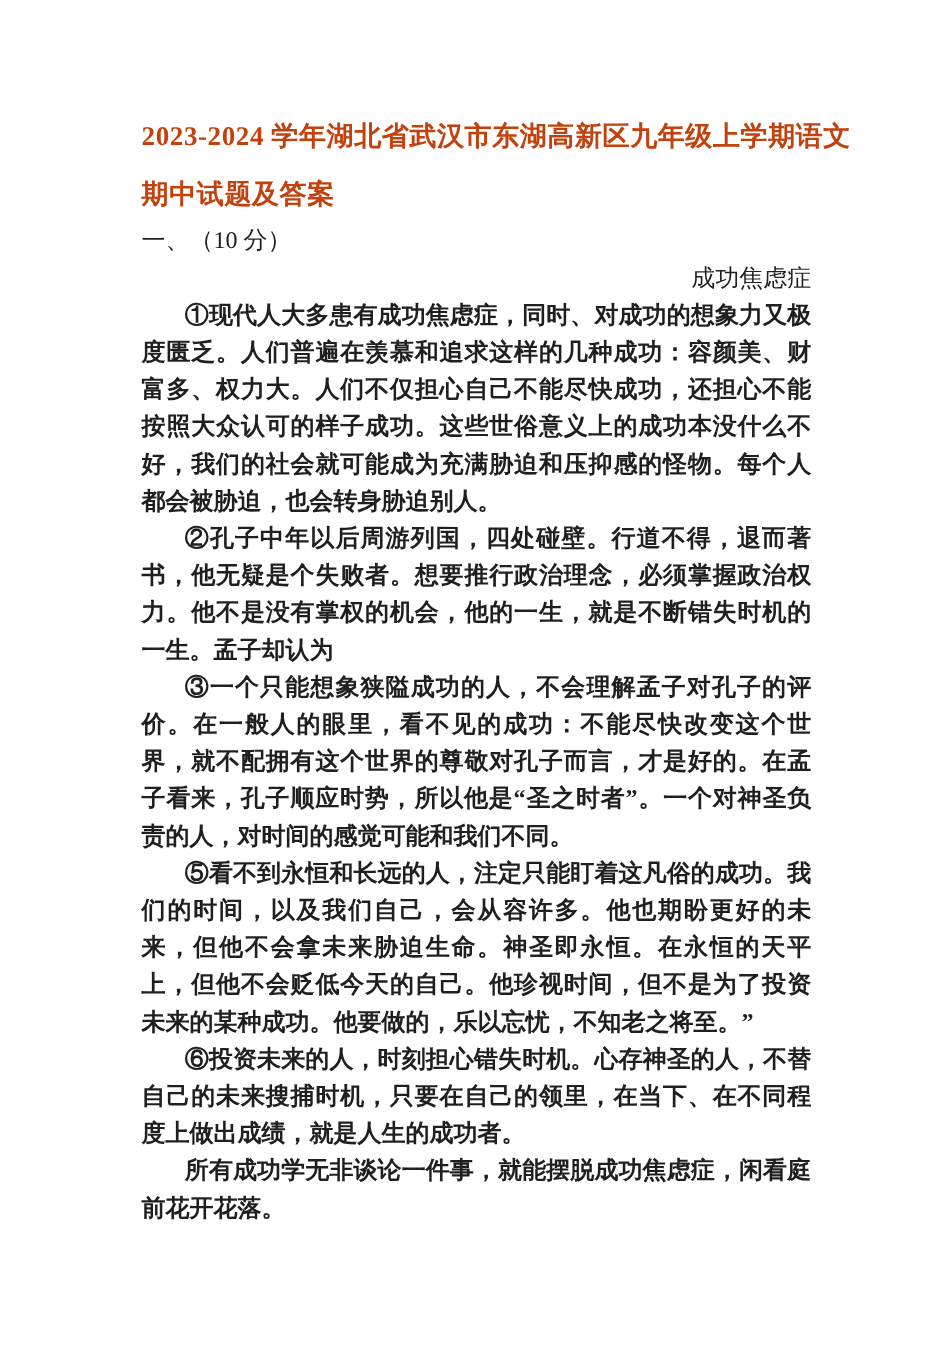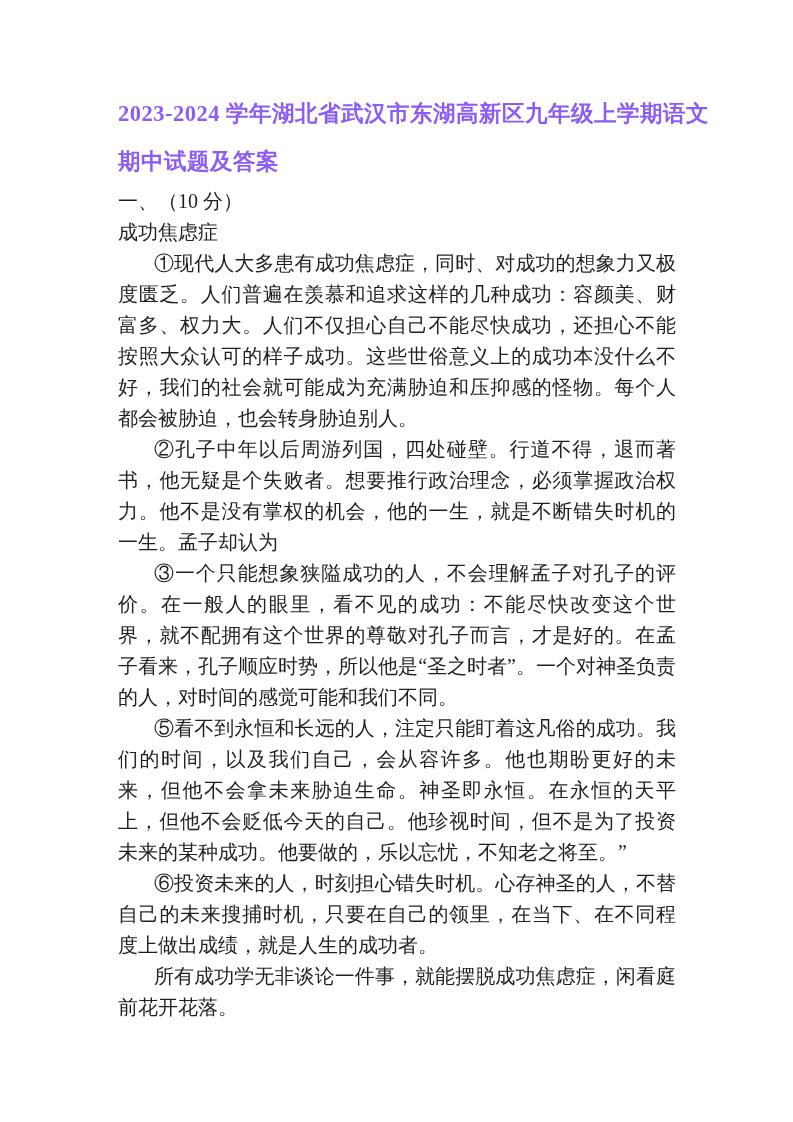--- a/index.html
+++ b/index.html
@@ -17,32 +17,32 @@
     left: 118px;
     top: 90px;
     width: 558px;
   }
   .doc-title {
     margin: 0;
     font-size: 22.5px;
     font-weight: 700;
     line-height: 48px;
     letter-spacing: 0.5px;
-    color: #8b5cf6;
+    color: #c2410c;
   }
   .title-line { display: block; white-space: nowrap; }
   .body {
     font-size: 20px;
     line-height: 31px;
     text-align: justify;
   }
   .body p { margin: 0; }
   .meta-line { text-indent: 0; }
-  .passage-title { text-align: left; text-indent: 0; }
-  .para { text-indent: 36px; }
+  .passage-title { text-align: right; text-indent: 0; }
+  .para { text-indent: 36px; font-weight: bold; }
   .sub-q { text-indent: 14px; }
   .blank {
     display: inline-block;
     width: 50px;
     height: 14px;
     border-bottom: 1.5px solid #2a2a2a;
     margin-left: 8px;
     vertical-align: baseline;
   }
 </style>

